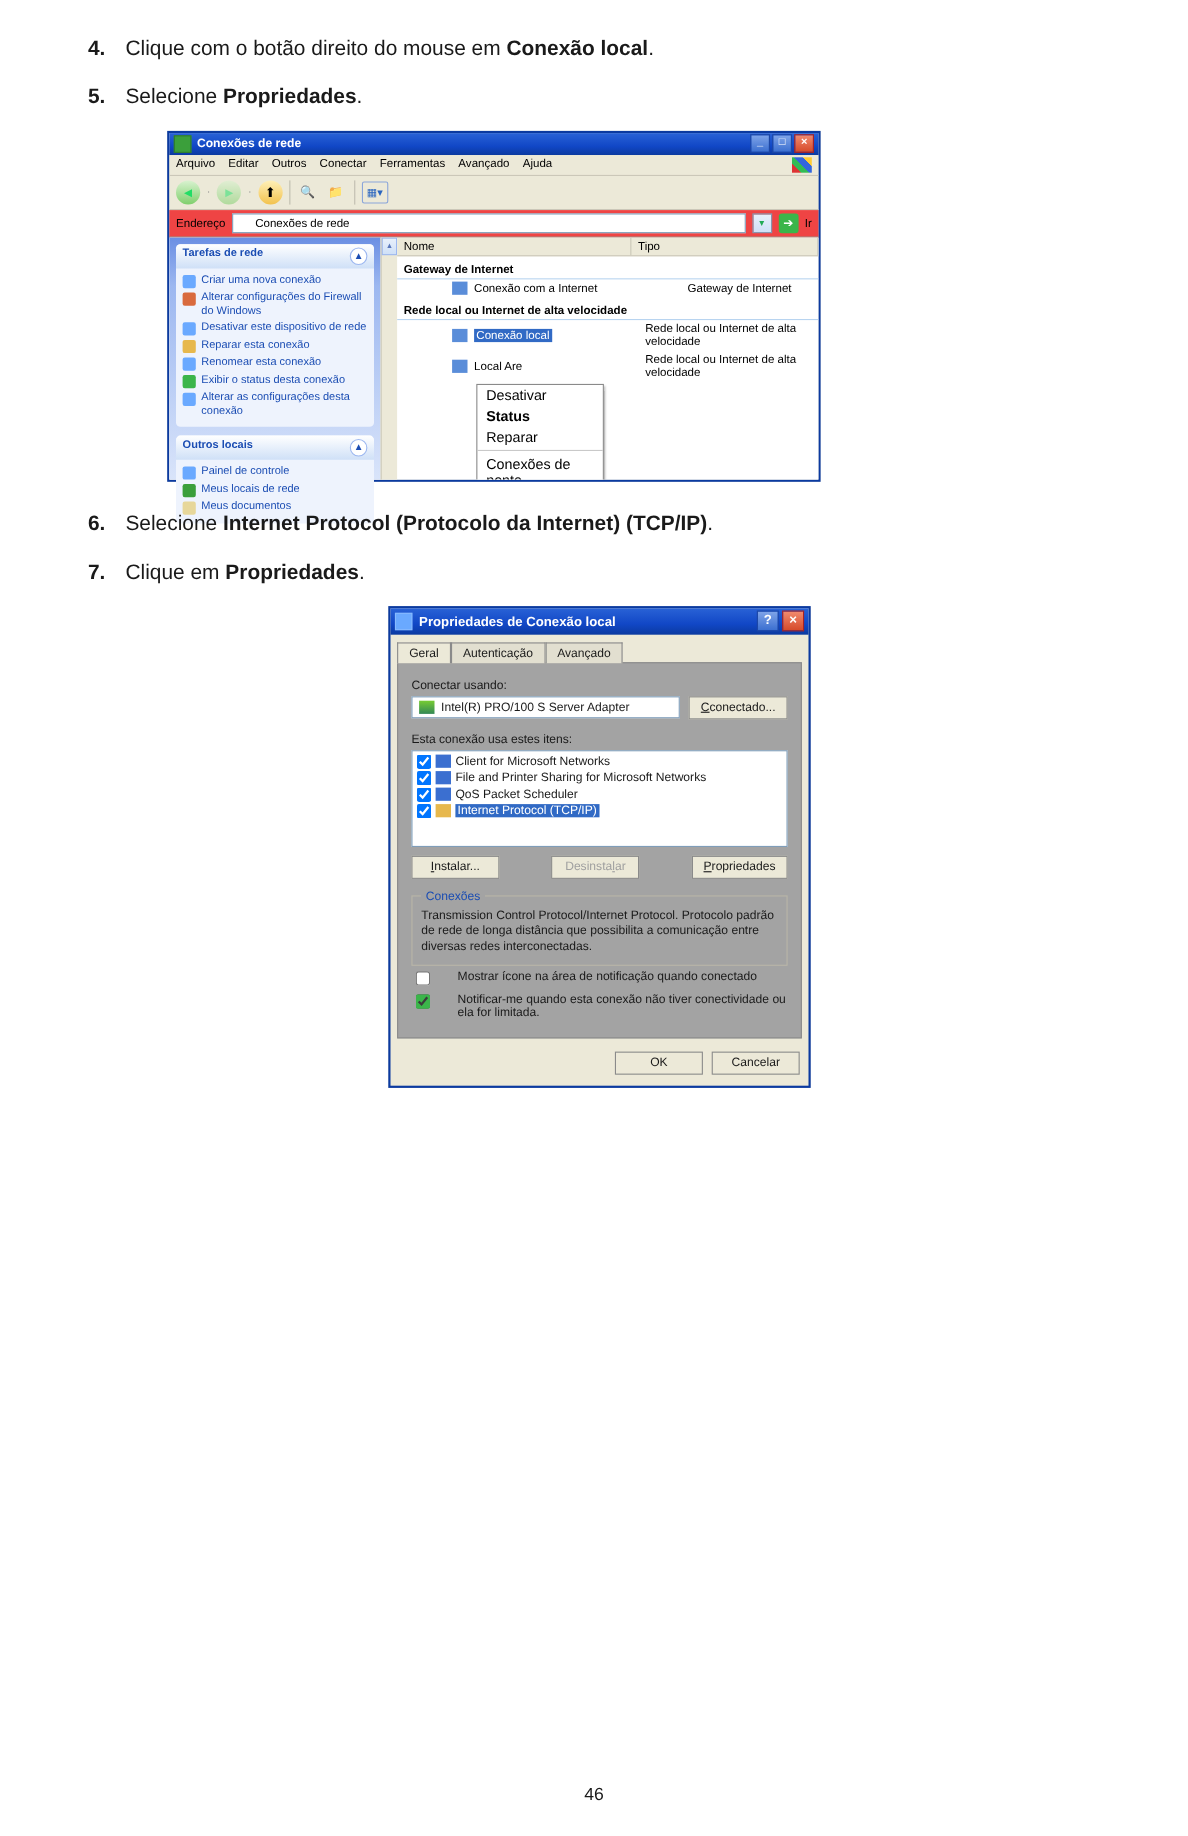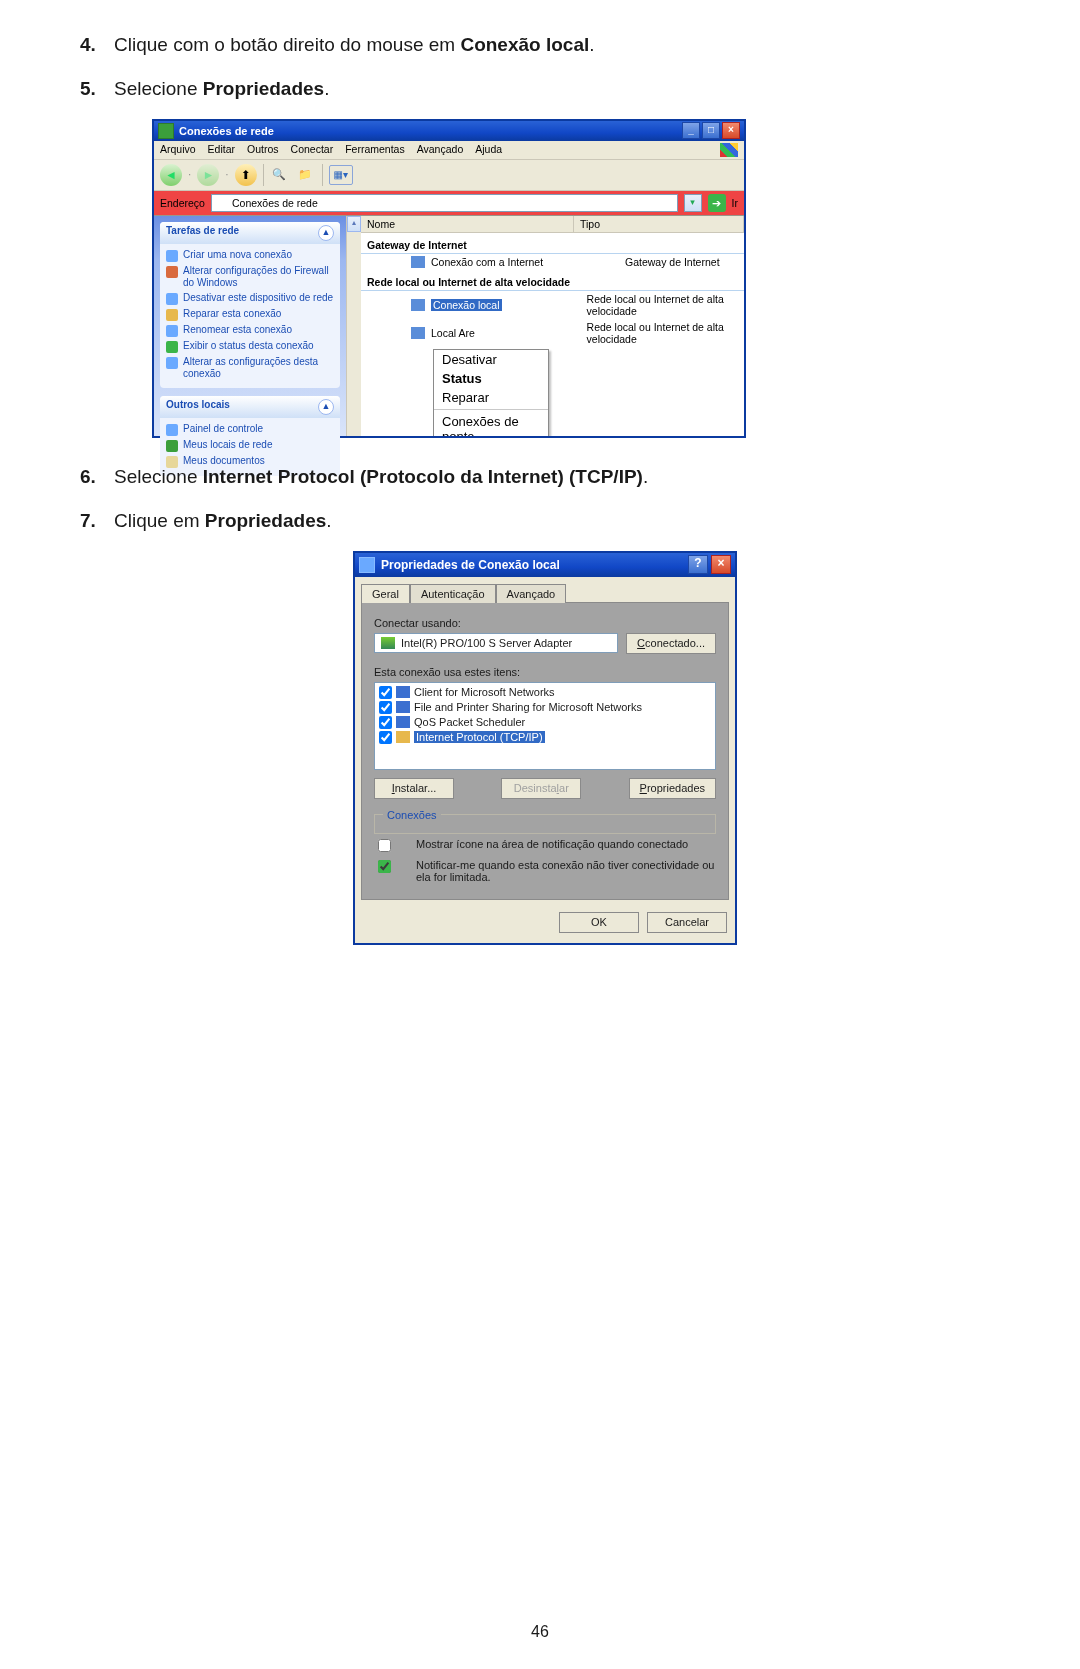--- a/index.html
+++ b/index.html
@@ -290,20 +290,21 @@
             <span class="hl">Internet Protocol (TCP/IP)</span>
           </div>
       </div>
       <div class="btnrow">
         <div class="btn"><span class="u">I</span>nstalar...</div>
         <div class="btn dis">Desinsta<span class="u">l</span>ar</div>
         <div class="btn"><span class="u">P</span>ropriedades</div>
       </div>
       <fieldset>
         <legend>Conexões</legend>
+        <div style="line-height:1.35">Transmission Control Protocol/Internet Protocol. Protocolo padrão de rede de longa distância que possibilita a comunicação entre diversas redes interconectadas.</div>
       </fieldset>
       <div class="chk">
         <input type="checkbox" style="">
         <span>Mostrar ícone na área de notificação quando conectado</span>
       </div>
       <div class="chk">
         <input type="checkbox" checked="" style="">
         <span>Notificar-me quando esta conexão não tiver conectividade ou ela for limitada.</span>
       </div>
     </div>

